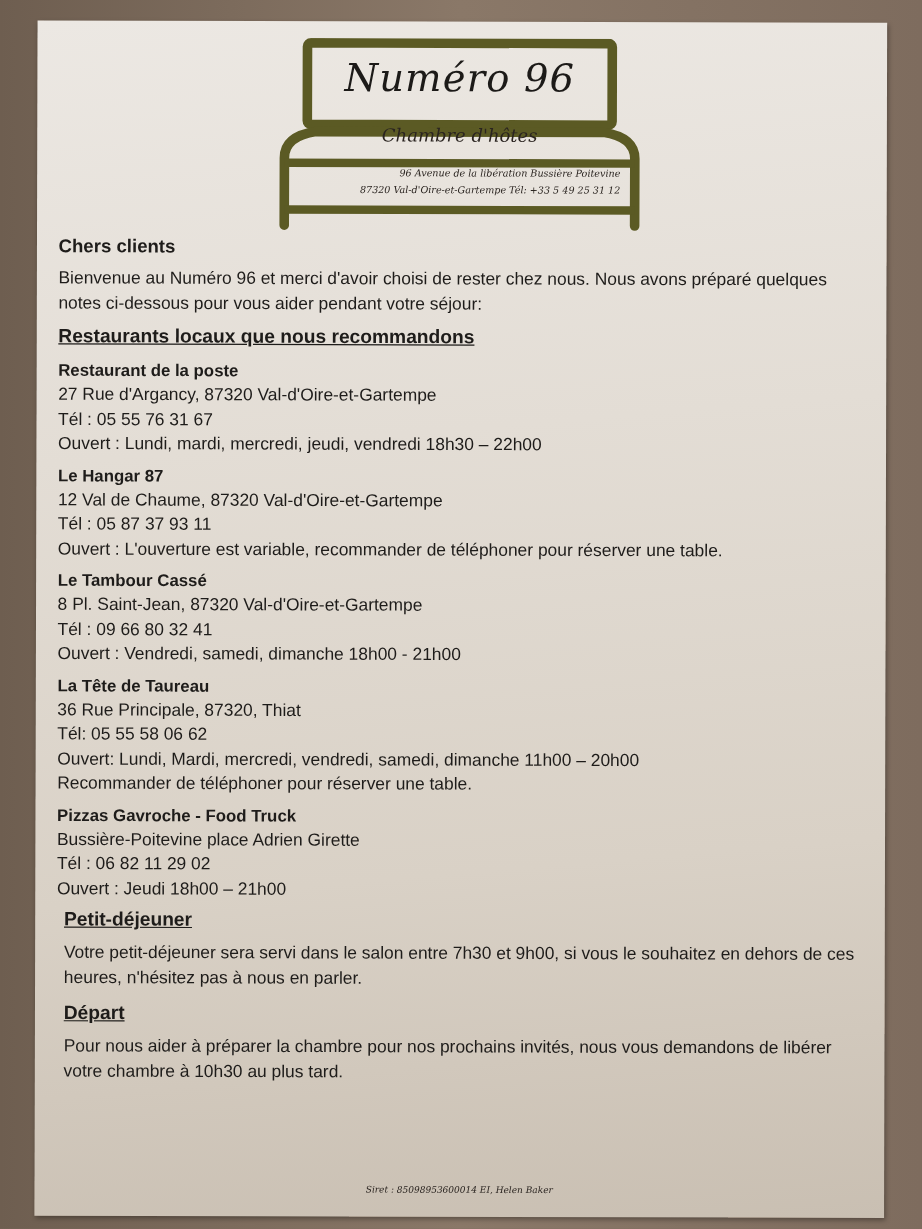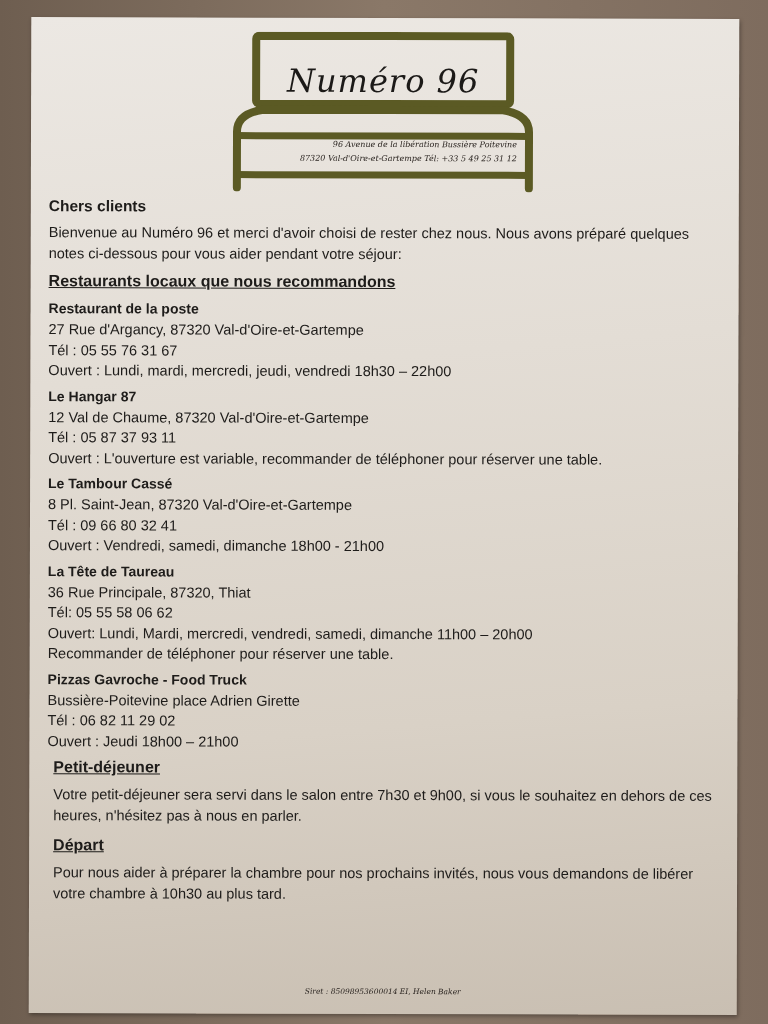--- a/index.html
+++ b/index.html
@@ -19,21 +19,21 @@
       transform: rotate(0.15deg);
     }
     
     .logo {
       position: absolute;
       left: 198px; top: 14px;
       width: 308px; height: 160px;
     }
     .logo svg { position: absolute; left: 0; top: 0; }
     .logo-title {
-      position: absolute; left: 0; right: 0; top: 30px;
+      position: absolute; left: 0; right: 0; top: 14px;
       text-align: center;
       font-family: "DejaVu Serif", serif;
       font-style: italic;
       font-size: 32px;
       color: #1c1a18;
       letter-spacing: 1px;
     }
     .logo-sub {
       position: absolute; left: 0; right: 0; top: 72px;
       text-align: center;
@@ -102,20 +102,21 @@
 
       <rect x="27" y="4" width="254" height="68" rx="3" fill="none" stroke="#5b5a24" stroke-width="8"></rect>
 
       <path d="M8 156 L8 100 Q8 82 34 78 L274 78 Q300 82 300 100 L300 156" fill="none" stroke="#5b5a24" stroke-width="8" stroke-linecap="round"></path>
 
       <line x1="8" y1="104" x2="300" y2="104" stroke="#5b5a24" stroke-width="7"></line>
 
       <line x1="8" y1="143" x2="300" y2="143" stroke="#5b5a24" stroke-width="7"></line>
     </svg>
     <div class="logo-title">Numéro 96</div>
+    <div class="logo-sub">Chambre d'hôtes</div>
     <div class="logo-addr l1">96 Avenue de la libération Bussière Poitevine</div>
     <div class="logo-addr l2">87320 Val-d'Oire-et-Gartempe   Tél: +33 5 49 25 31 12</div>
   </div>
 
   <div class="content">
     <div class="greeting">Chers clients</div>
     <div class="intro">Bienvenue au Numéro 96 et merci d'avoir choisi de rester chez nous. Nous avons préparé quelques notes ci-dessous pour vous aider pendant votre séjour:</div>
 
     <div class="section-title">Restaurants locaux que nous recommandons</div>
 

